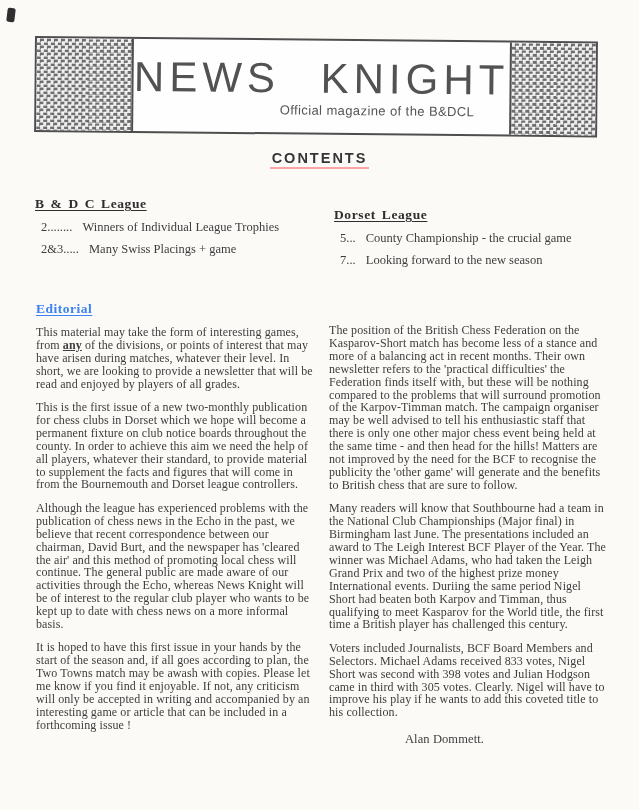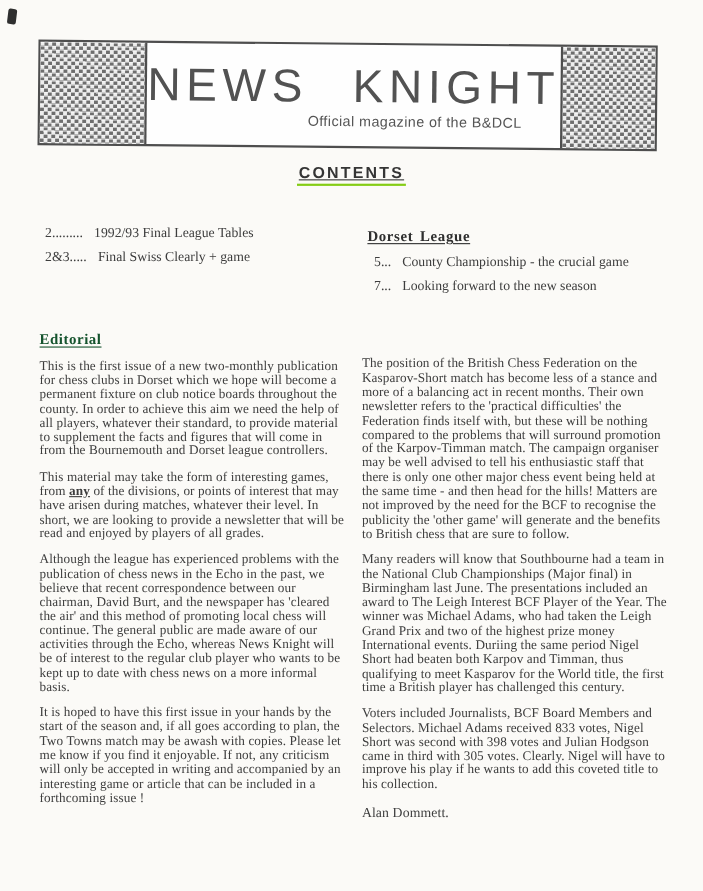--- a/index.html
+++ b/index.html
@@ -59,23 +59,22 @@
     color:#555;
     letter-spacing:0.4px;
   }
 
   
   .contents-wrap{position:absolute;left:0;top:149px;width:639px;text-align:center;}
   .contents-heading{
     font-family:"Liberation Sans", sans-serif;
     font-weight:bold;font-size:14.5px;
     letter-spacing:2px;color:#353535;
-    border-bottom:2px solid #84cc16;
+    border-bottom:2px solid #fca5a5;
     padding:0 2px 1px 2px;
-    text-decoration:underline;
   }
 
   
   .toc{position:absolute;}
   .toc-left{left:35px;top:196px;width:292px;}
   .toc-right{left:334px;top:207px;width:305px;}
   .toc-heading{
     font-weight:bold;font-size:13.5px;color:#2e2e2e;
     letter-spacing:0.6px;word-spacing:2px;
     text-decoration:underline;text-underline-offset:2px;
@@ -85,39 +84,39 @@
     font-size:12.5px;line-height:15px;
     margin-top:7.5px;
     padding-left:6px;
     white-space:nowrap;
   }
   .toc-label{margin-left:7px;}
 
   
   .editorial-heading{
     position:absolute;left:36px;top:301px;
-    font-weight:bold;font-size:13.5px;color:#14532d;
+    font-weight:bold;font-size:13.5px;color:#3b82f6;
     letter-spacing:0.5px;
     text-decoration:underline;text-underline-offset:2px;
   }
 
   
   .col{
     position:absolute;
     font-size:12px;line-height:12.9px;
     letter-spacing:0.1px;
     color:#3d3d3d;
   }
   .col-left{left:36px;top:326px;width:278px;}
   .col-right{left:329px;top:324px;width:281px;}
   .col p{margin:0 0 10.5px 0;}
   .emph{font-weight:bold;text-decoration:underline;}
   .signature{
     margin-top:14px;
-    text-align:left;
+    text-align:center;
     padding-right:50px;
     font-size:12.5px;
   }
 </style>
 </head>
 <body>
 
 <div class="page">
 
   <div class="speck"></div>
@@ -129,31 +128,32 @@
       <div class="mast-subtitle">Official magazine of the B&amp;DCL</div>
     </div>
     <div class="checker checker-right"></div>
   </div>
 
   <div class="contents-wrap">
     <span class="contents-heading">CONTENTS</span>
   </div>
 
   <div class="toc toc-left">
+    <div class="toc-heading">B &amp; D C League</div>
     <div>
+
+        <div class="toc-item">
+          <span class="toc-pages">2........</span>
+          <span class="toc-label">Winners of Individual League Trophies</span>
+        </div>
 
 
         <div class="toc-item">
-          <span class="toc-pages">2.........</span>
-          <span class="toc-label">1992/93 Final League Tables</span>
-        </div>
-
-        <div class="toc-item">
           <span class="toc-pages">2&amp;3.....</span>
-          <span class="toc-label">Final Swiss Clearly + game</span>
+          <span class="toc-label">Many Swiss Placings + game</span>
         </div>
       </div>
   </div>
 
   <div class="toc toc-right">
     <div class="toc-heading">Dorset League</div>
     <div>
 
 
         <div class="toc-item">
@@ -165,22 +165,22 @@
         <div class="toc-item">
           <span class="toc-pages">7...</span>
           <span class="toc-label">Looking forward to the new season</span>
         </div>
       </div>
   </div>
 
   <div class="editorial-heading">Editorial</div>
 
   <div class="col col-left">
+    <p><span>This material may take the form of interesting games, from </span><span class="emph">any</span><span> of the divisions, or points of interest that may have arisen during matches, whatever their level. In short, we are looking to provide a newsletter that will be read and enjoyed by players of all grades.</span></p>
     <p>This is the first issue of a new two-monthly publication for chess clubs in Dorset which we hope will become a permanent fixture on club notice boards throughout the county. In order to achieve this aim we need the help of all players, whatever their standard, to provide material to supplement the facts and figures that will come in from the Bournemouth and Dorset league controllers.</p>
-    <p><span>This material may take the form of interesting games, from </span><span class="emph">any</span><span> of the divisions, or points of interest that may have arisen during matches, whatever their level. In short, we are looking to provide a newsletter that will be read and enjoyed by players of all grades.</span></p>
     <p>Although the league has experienced problems with the publication of chess news in the Echo in the past, we believe that recent correspondence between our chairman, David Burt, and the newspaper has 'cleared the air' and this method of promoting local chess will continue.  The general public are made aware of our activities through the Echo,  whereas News Knight will be of interest to the regular club player who wants to be kept up to date with chess news on a more informal basis.</p>
     <p>It is hoped to have this first issue in your hands by the start of the season and, if all goes according to plan, the Two Towns match may be awash with copies.  Please let me know if you find it enjoyable. If not, any criticism will only be accepted in writing and accompanied by an interesting game or article that can be included in a forthcoming issue !</p>
   </div>
 
   <div class="col col-right">
     <p>The position of the British Chess Federation on the Kasparov-Short match has become less of a stance and more of a balancing act in recent months.  Their own newsletter refers to the 'practical difficulties' the Federation finds itself with, but these will be nothing compared to the problems that will surround promotion of the Karpov-Timman match.  The campaign organiser may be well advised to tell his enthusiastic staff that there is only one other major chess event being held at the same time - and then head for the hills!  Matters are not improved by the need for the BCF to recognise the publicity the 'other game' will generate and the benefits to British chess that are sure to follow.</p>
     <p>Many readers will know that Southbourne had a team in the National Club Championships (Major final) in Birmingham last June.  The presentations included an award to The Leigh Interest BCF Player of the Year. The winner was Michael Adams, who had taken the Leigh Grand Prix and two of the highest prize money International events.  Duriing the same period Nigel Short had beaten both Karpov and Timman, thus qualifying to meet Kasparov for the World title, the first time a British player has challenged this century.</p>
     <p>Voters included Journalists, BCF Board Members and Selectors.  Michael Adams received 833 votes,  Nigel Short was second with 398 votes and Julian Hodgson came in third with 305 votes.  Clearly. Nigel will have to improve his play if he wants to add this coveted title to his collection.</p>
     <div class="signature">Alan Dommett.</div>
   </div>

